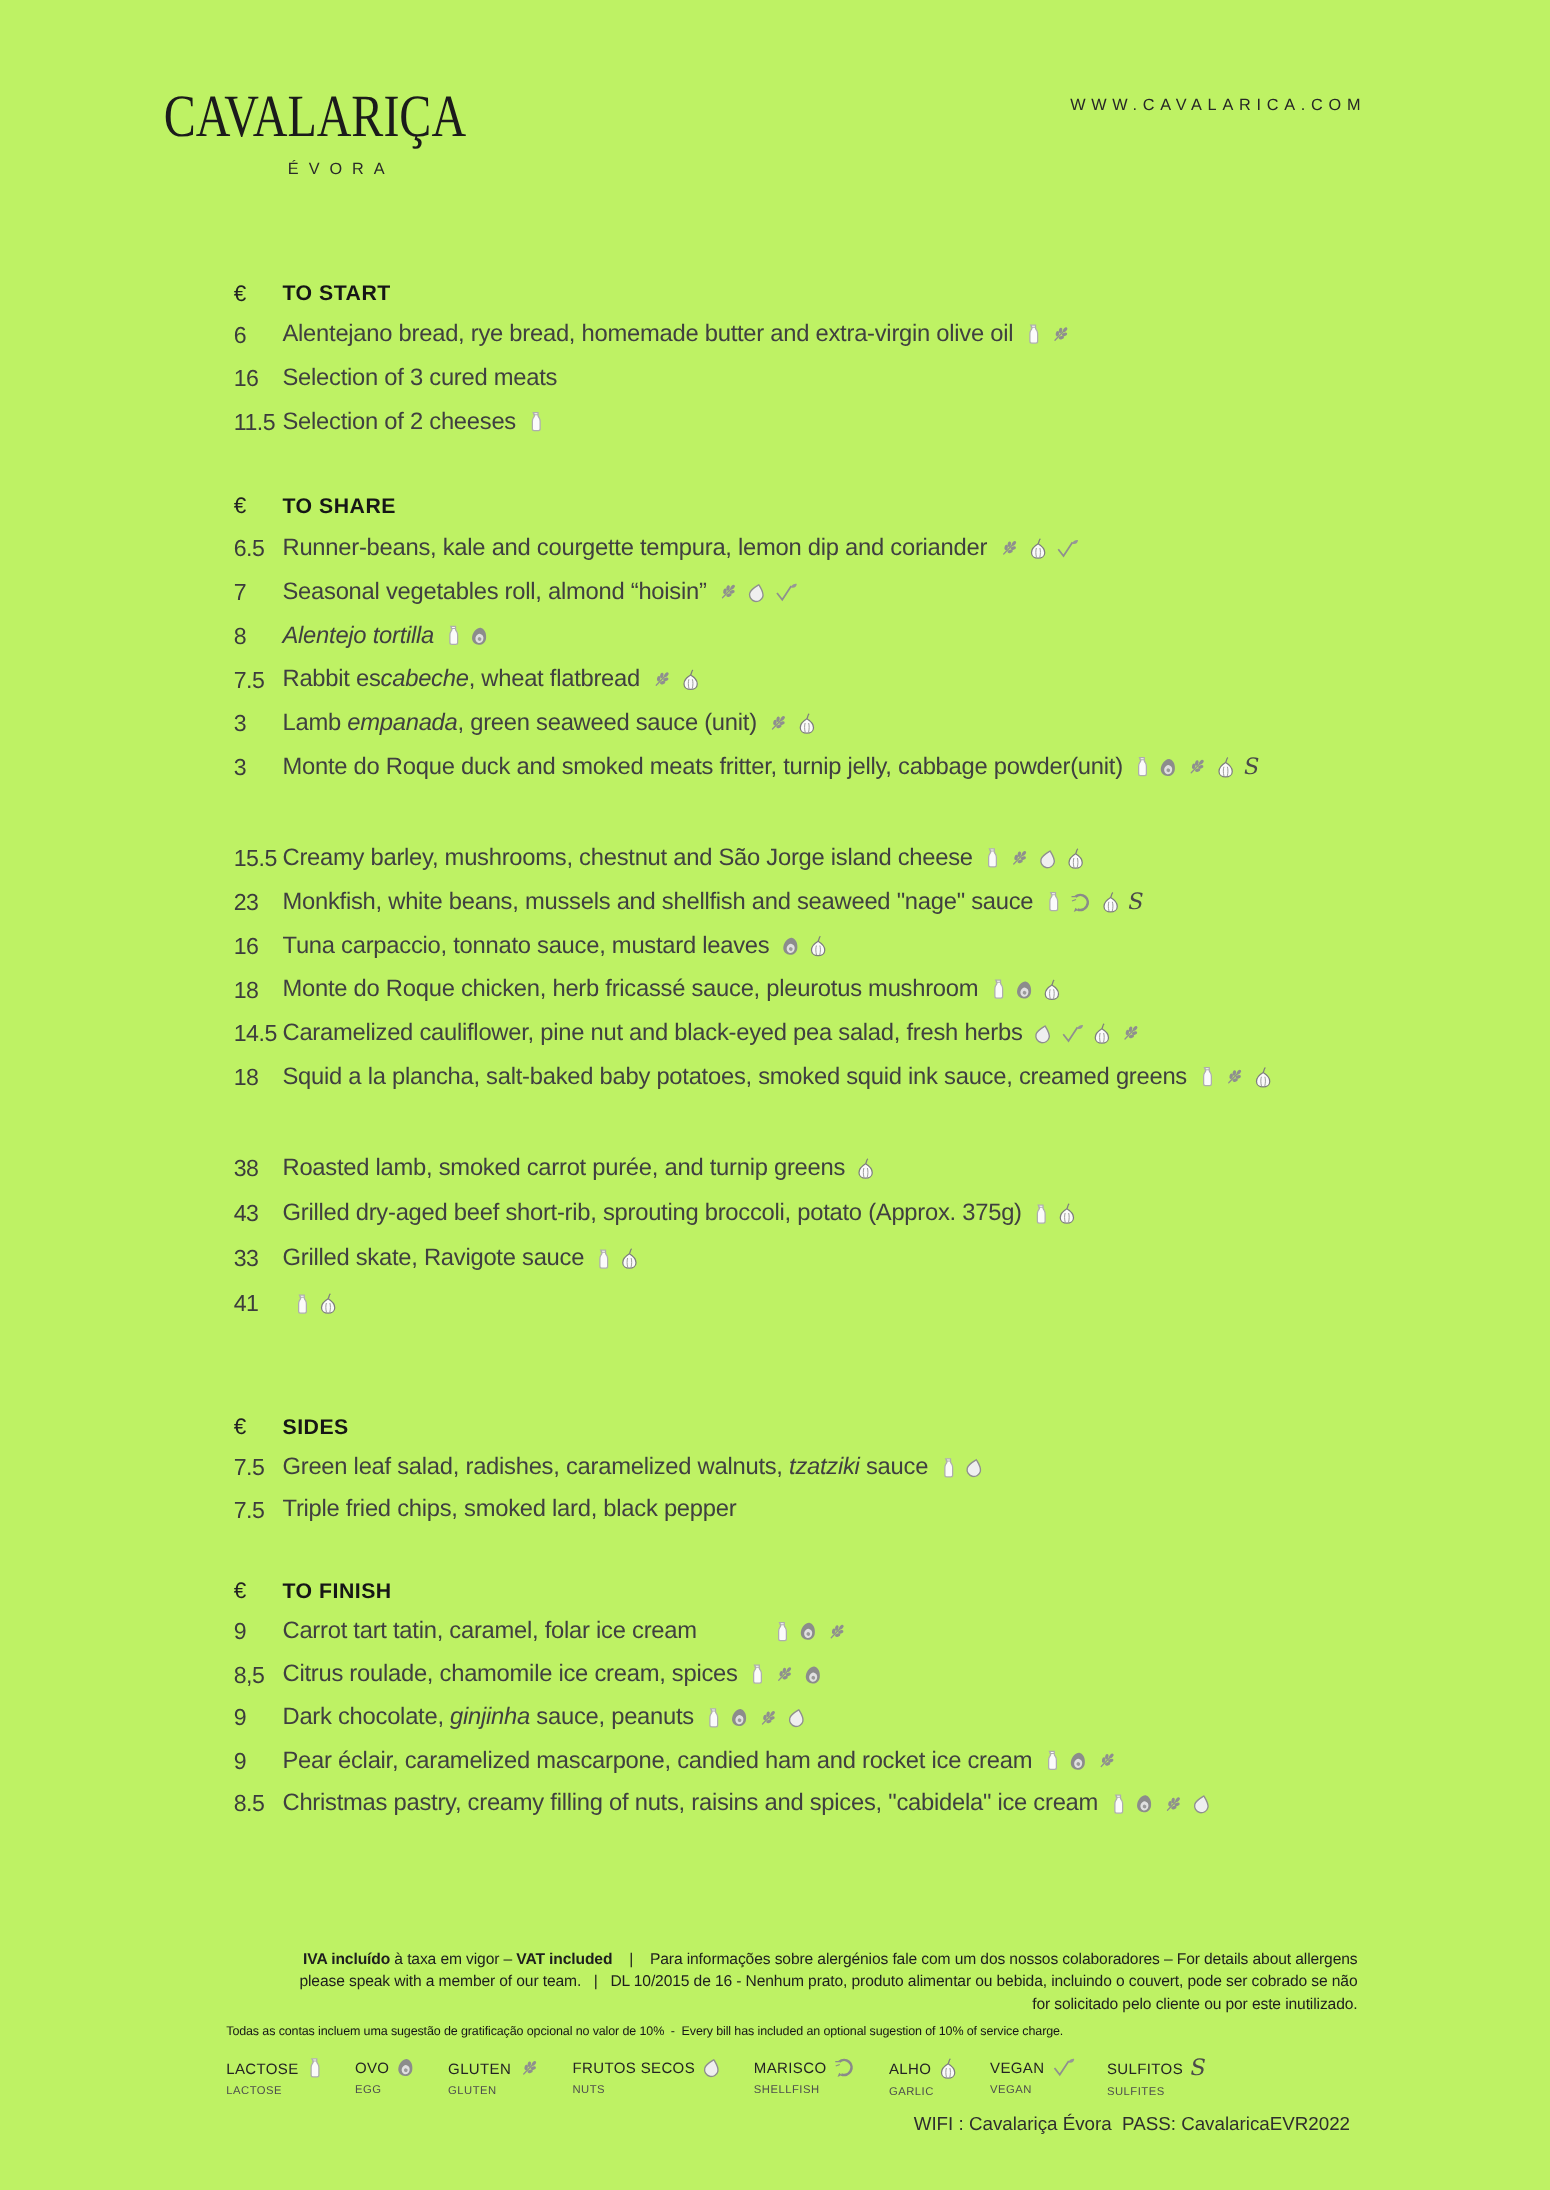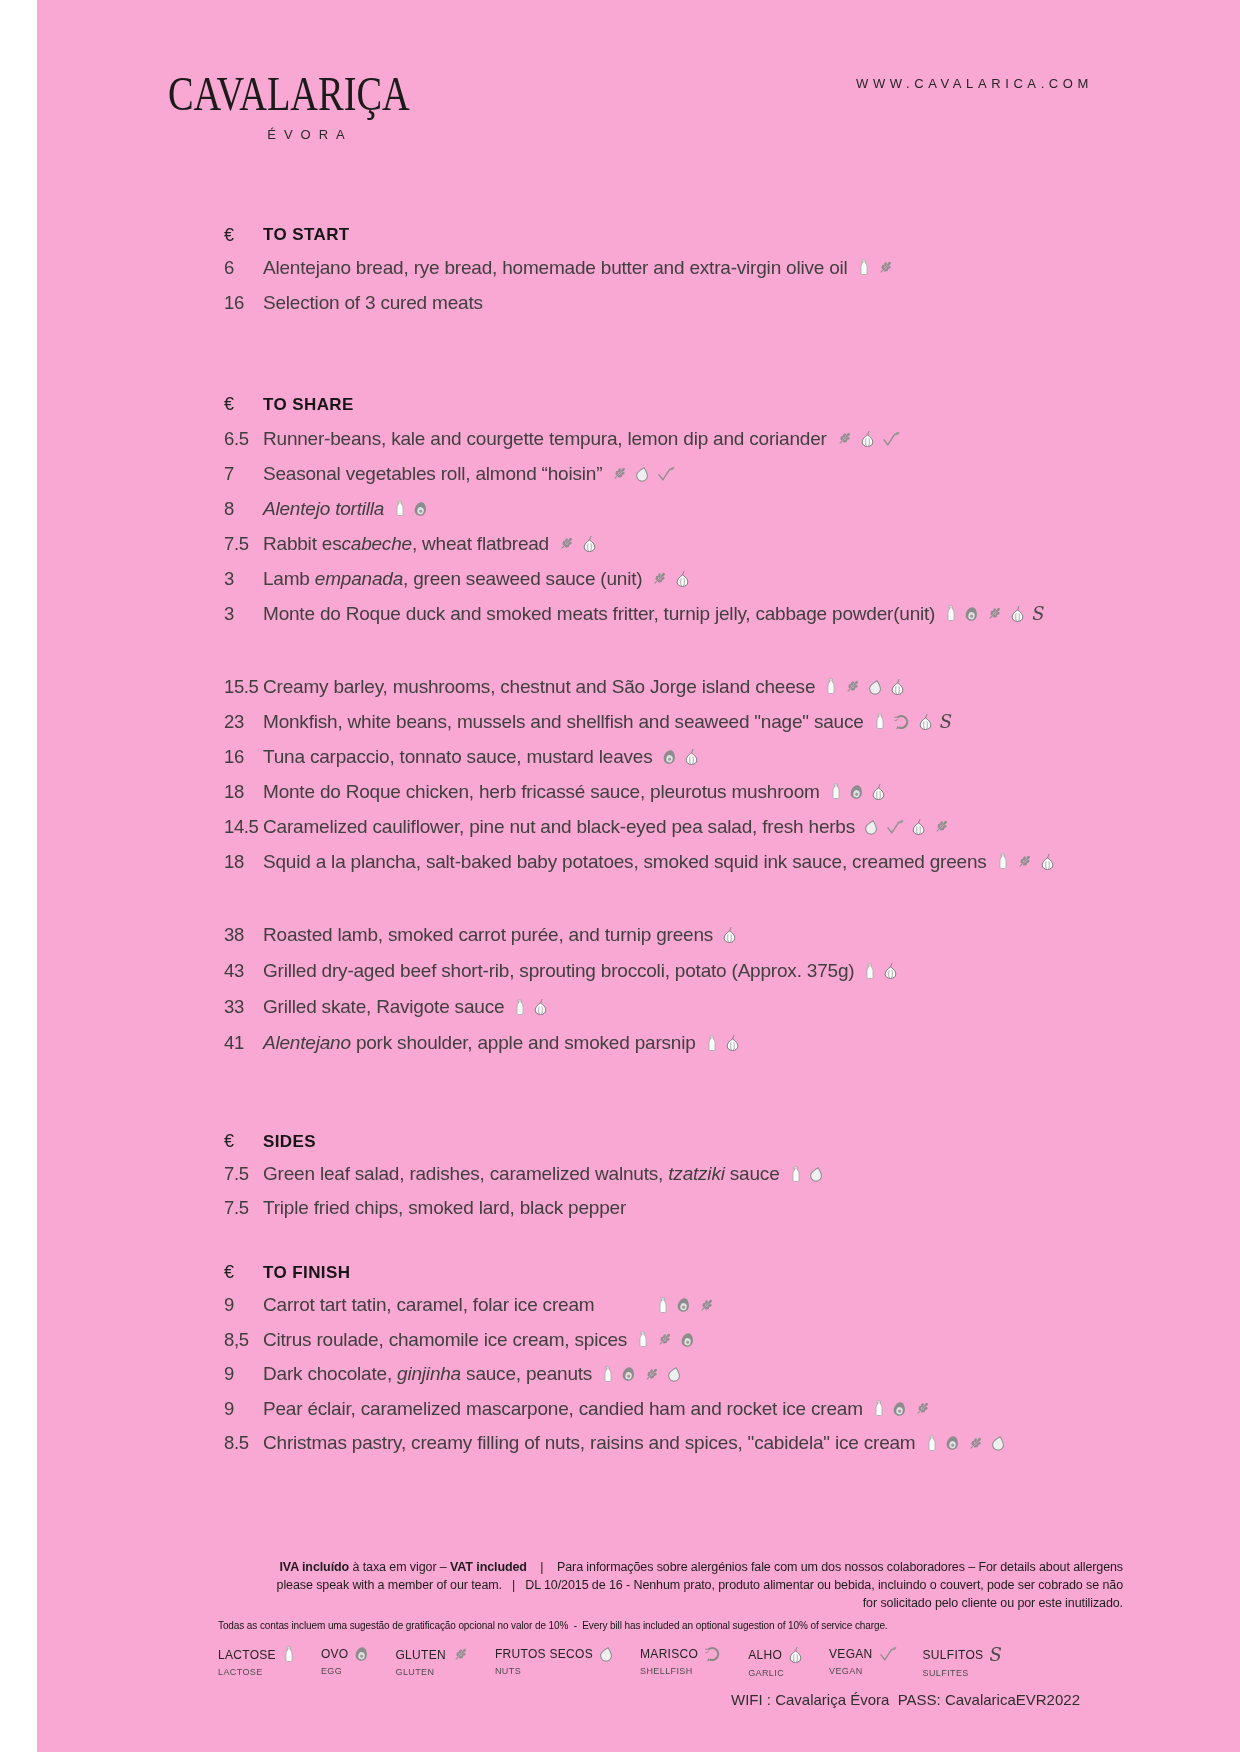--- a/index.html
+++ b/index.html
@@ -1,17 +1,17 @@
 <!DOCTYPE html>
 <html><head>
 <meta charset="utf-8">
 <style>
   html,body{margin:0;padding:0;background:#ffffff;}
   body{width:1240px;height:1752px;position:relative;font-family:"Liberation Sans",sans-serif;color:#3d3d3d;}
-  .page{position:absolute;inset:0;background:#f9a8d4;overflow:hidden;margin-left:37px;}
+  .page{position:absolute;inset:0;background:#bef264;overflow:hidden;}
 
   
   .logo{position:absolute;left:131px;top:70px;width:276px;text-align:center;}
   .logo-main{font-family:"Liberation Serif",serif;font-size:48px;line-height:1;color:#1b1b1b;transform:scaleX(.8);transform-origin:left top;white-space:nowrap;letter-spacing:0;}
   .logo-sub{margin-top:9px;font-size:13px;letter-spacing:8px;text-indent:8px;color:#2a2a2a;}
   .website{position:absolute;top:76px;right:147px;font-size:13px;letter-spacing:4.6px;color:#262626;white-space:nowrap;}
 
   
   .section{position:absolute;left:187px;width:1000px;}
   #sec-0{top:220px}#sec-1{top:388px}#sec-2{top:669px}#sec-3{top:917px}#sec-4{top:1126px}#sec-5{top:1257px}
@@ -79,20 +79,30 @@
   </svg>
 </span>
   </div>
 
   <div class="item">
     <span class="price">16</span>
     <span class="desc"><span class="pre">Selection of 3 cured meats</span><span class="it"></span><span class="post"></span></span>
     <span class="icons"></span>
   </div>
 
+  <div class="item">
+    <span class="price">11.5</span>
+    <span class="desc"><span class="pre">Selection of 2 cheeses</span><span class="it"></span><span class="post"></span></span>
+    <span class="icons">
+  <svg width="13" height="17" viewBox="0 0 13 17">
+    <path d="M4.6 1h3.8v2.1c0 .8.4 1.3.9 2.1.5.8.8 1.6.8 2.8v6c0 .9-.6 1.5-1.5 1.5H5.4c-.9 0-1.5-.6-1.5-1.5V8c0-1.2.3-2 .8-2.8.5-.8.9-1.3.9-2.1z" fill="#fbfbfb" stroke="#aeaeae" stroke-width="1"></path>
+    <path d="M4.6 2.8h3.8" stroke="#aeaeae" stroke-width=".8" fill="none"></path>
+  </svg>
+</span>
+  </div>
 </div>
   </div>
 
   <div class="section" id="sec-1">
     <div class="sec-header">
       <span class="cur">€</span>
       <span class="title">TO SHARE</span>
     </div>
     <div class="items">
   <div class="item">
@@ -463,21 +473,20 @@
   <svg width="15" height="18" viewBox="0 0 15 18">
     <path d="M7.5 5C8.6 3.3 8 2.1 9.3 1" fill="none" stroke="#7d7d7d" stroke-width="1"></path>
     <path d="M7.5 5C4.3 6.9 2.2 9.4 2.2 12.1c0 2.8 2.4 4.4 5.3 4.4s5.3-1.6 5.3-4.4C12.8 9.4 10.7 6.9 7.5 5z" fill="#fafafa" stroke="#7d7d7d" stroke-width="1"></path>
     <path d="M6.1 8.4c-.6 2-.6 4.8.1 7.6M8.9 8.4c.6 2 .6 4.8-.1 7.6" fill="none" stroke="#9d9d9d" stroke-width=".8"></path>
   </svg>
 </span>
   </div>
 
   <div class="item">
     <span class="price">41</span>
-    <span class="desc"><span class="pre"></span><span class="it">Alentejano</span><span class="post"> pork shoulder, apple and smoked parsnip</span></span>
     <span class="icons">
   <svg width="13" height="17" viewBox="0 0 13 17">
     <path d="M4.6 1h3.8v2.1c0 .8.4 1.3.9 2.1.5.8.8 1.6.8 2.8v6c0 .9-.6 1.5-1.5 1.5H5.4c-.9 0-1.5-.6-1.5-1.5V8c0-1.2.3-2 .8-2.8.5-.8.9-1.3.9-2.1z" fill="#fbfbfb" stroke="#aeaeae" stroke-width="1"></path>
     <path d="M4.6 2.8h3.8" stroke="#aeaeae" stroke-width=".8" fill="none"></path>
   </svg>
 
   <svg width="15" height="18" viewBox="0 0 15 18">
     <path d="M7.5 5C8.6 3.3 8 2.1 9.3 1" fill="none" stroke="#7d7d7d" stroke-width="1"></path>
     <path d="M7.5 5C4.3 6.9 2.2 9.4 2.2 12.1c0 2.8 2.4 4.4 5.3 4.4s5.3-1.6 5.3-4.4C12.8 9.4 10.7 6.9 7.5 5z" fill="#fafafa" stroke="#7d7d7d" stroke-width="1"></path>
     <path d="M6.1 8.4c-.6 2-.6 4.8.1 7.6M8.9 8.4c.6 2 .6 4.8-.1 7.6" fill="none" stroke="#9d9d9d" stroke-width=".8"></path>

